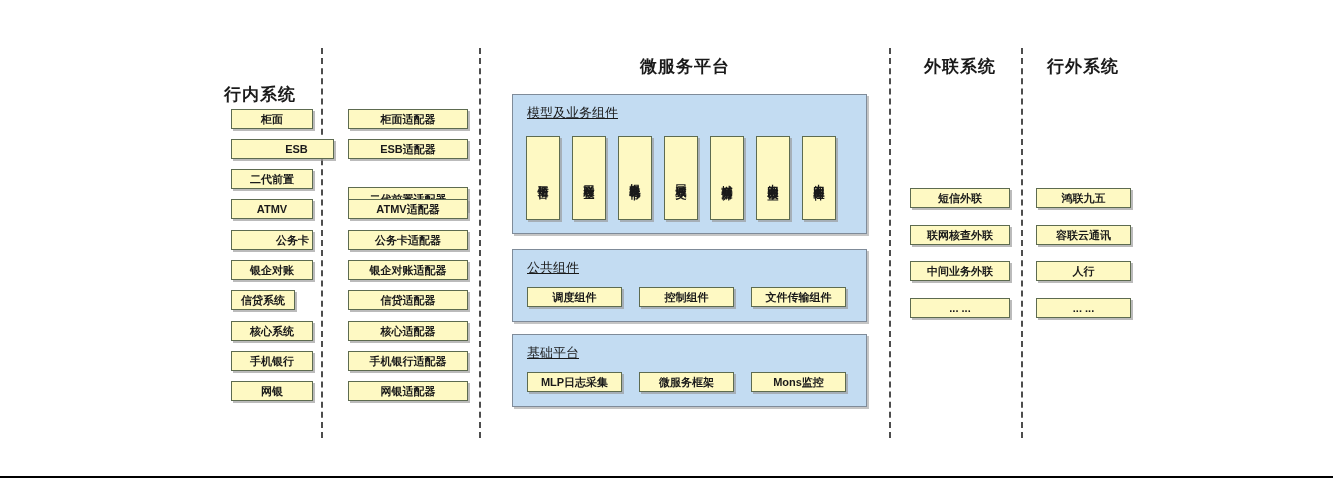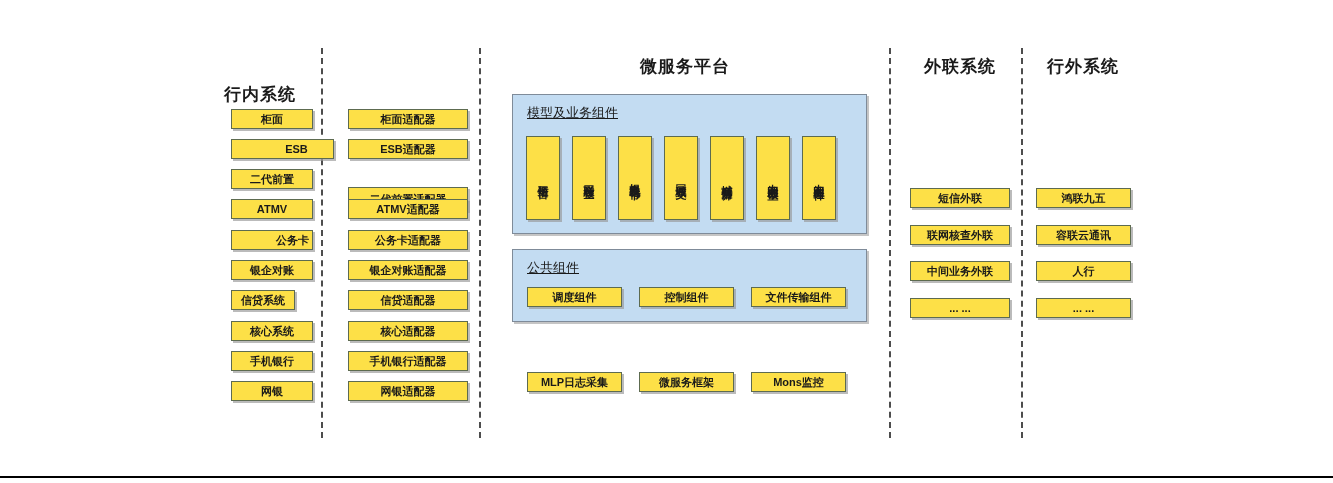--- a/index.html
+++ b/index.html
@@ -36,21 +36,21 @@
     color: #1a1a1a;
     text-align: center;
     letter-spacing: 1px;
     white-space: nowrap;
   }
 
   
   .gbox {
     position: absolute;
     box-sizing: border-box;
-    background: #fde047;
+    background: #fef9c3;
     border: 1px solid #5d6b50;
     box-shadow: 2px 2px 0 rgba(150,150,150,0.65);
     display: flex;
     align-items: center;
     justify-content: center;
     font-size: 11px;
     font-weight: bold;
     color: #1a1a1a;
     text-align: right;
     line-height: 1.15;
@@ -143,20 +143,23 @@
   <div class="gbox vert" style="left:756px;top:136px;width:34px;height:84px;">中间业务模型</div>
   <div class="gbox vert" style="left:802px;top:136px;width:34px;height:84px;">中间业务组件</div>
 
   <div class="panel" style="left:512px;top:249px;width:355px;height:73px;">
     <div class="panel-title">公共组件</div>
   </div>
   <div class="gbox" style="left:527px;top:287px;width:95px;height:20px;">调度组件</div>
   <div class="gbox" style="left:639px;top:287px;width:95px;height:20px;">控制组件</div>
   <div class="gbox" style="left:751px;top:287px;width:95px;height:20px;">文件传输组件</div>
 
+  <div class="panel" style="left:512px;top:334px;width:355px;height:73px;">
+    <div class="panel-title">基础平台</div>
+  </div>
   <div class="gbox" style="left:527px;top:372px;width:95px;height:20px;">MLP日志采集</div>
   <div class="gbox" style="left:639px;top:372px;width:95px;height:20px;">微服务框架</div>
   <div class="gbox" style="left:751px;top:372px;width:95px;height:20px;">Mons监控</div>
 
   <div class="gbox" style="left:910px;top:188px;width:100px;height:20px;">短信外联</div>
   <div class="gbox" style="left:910px;top:225px;width:100px;height:20px;">联网核查外联</div>
   <div class="gbox" style="left:910px;top:261px;width:100px;height:20px;">中间业务外联</div>
   <div class="gbox" style="left:910px;top:298px;width:100px;height:20px;">... ...</div>
 
   <div class="gbox" style="left:1036px;top:188px;width:95px;height:20px;">鸿联九五</div>

